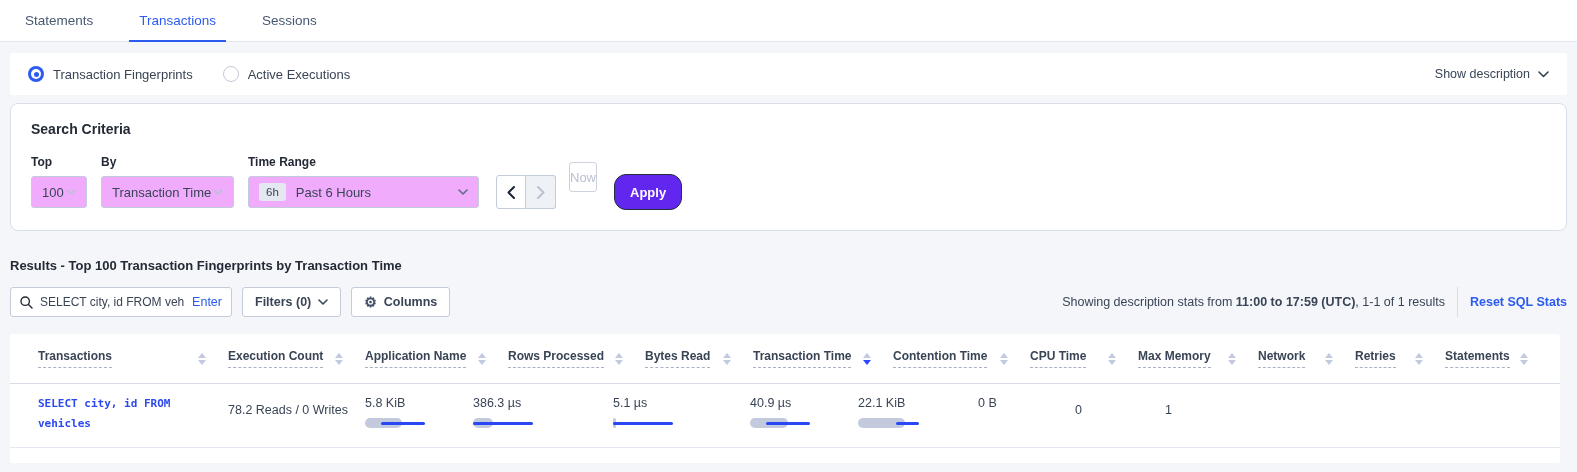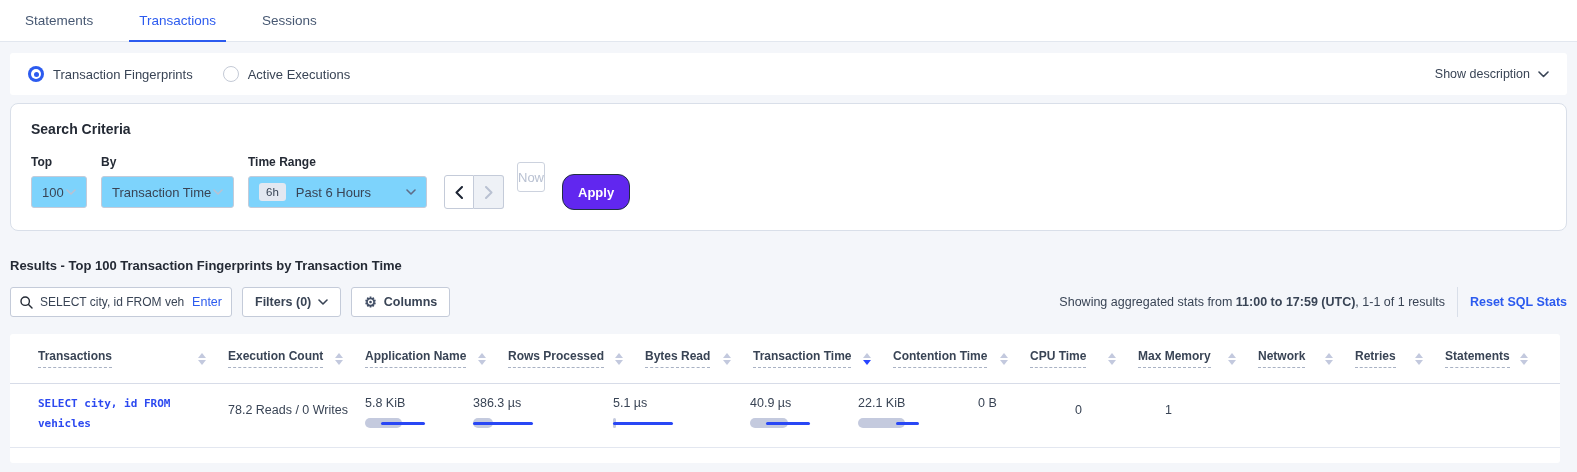--- a/index.html
+++ b/index.html
@@ -58,28 +58,28 @@
     background: #fff;
     border: 1px solid #d9dfe9;
     border-radius: 8px;
     padding: 17px 20px 22px;
   }
   .sc-title { font-size: 14px; font-weight: 700; color: #242a35; }
   .sc-row { margin-top: 18px; display: flex; align-items: flex-end; }
   .field { margin-right: 14px; }
   .field-label { font-size: 12px; font-weight: 700; color: #242a35; margin-bottom: 7px; }
   .select {
-    height: 32px; border: 1px solid #c4cbd9; border-radius: 3px; background: #7dd3fc;
+    height: 32px; border: 1px solid #c4cbd9; border-radius: 3px; background: #f0abfc;
     display: flex; align-items: center; padding: 8px 10px; font-size: 13px; color: #394455;
     cursor: pointer;
   }
   .select .chev { margin-left: auto; color: #b9c1d2; }
   .sel-top { width: 56px; }
   .sel-by { width: 133px; }
-  .sel-range { width: 179px; gap: 10px; }
+  .sel-range { width: 231px; gap: 10px; }
   .range-badge { background: #e3e8f1; border-radius: 3px; padding: 3px 7px; font-size: 11.5px; color: #394455; }
   .arrow-group { display: flex; height: 34px; margin-left: 3px; margin-bottom: -1px; }
   .arrow-btn { width: 30px; border: 1px solid #c4cbd9; background: #fff; display: flex; align-items: center; justify-content: center; cursor: pointer; }
   .arrow-prev { border-radius: 3px 0 0 3px; color: #1c2433; }
   .arrow-next { border-radius: 0 3px 3px 0; border-left: none; background: #eef1f6; color: #b9c1d2; }
   .now-btn {
     height: 30px; margin-left: 13px; margin-bottom: 16px; padding: 0 0;
     border: 1px solid #ccd2de; border-radius: 3px; background: #fff;
     color: #b9c1d2; font-size: 13px; font-family: inherit; cursor: pointer;
   }
@@ -233,21 +233,21 @@
   <button class="ctl-btn">
     <span>Filters (0)</span>
     <svg class="chev-svg" width="10" height="6" viewBox="0 0 10 6">
         <polyline points="1,1 5,5 9,1" fill="none" stroke="#394455" stroke-width="1.6" stroke-linecap="round" stroke-linejoin="round"></polyline>
       </svg>
   </button>
   <button class="ctl-btn">
     <span class="gear">⚙</span>
     <span>Columns</span>
   </button>
-  <div class="stats"><span>Showing aggregated stats from </span><b>11:00 to 17:59 (UTC)</b><span>, 1-1 of 1 results</span></div>
+  <div class="stats"><span>Showing description stats from </span><b>11:00 to 17:59 (UTC)</b><span>, 1-1 of 1 results</span></div>
   <div class="vdivider"></div>
   <a class="reset-link">Reset SQL Stats</a>
 </div>
 
 <div class="table-card">
   <div class="thead">
     <div class="th c0">
       <span class="th-label">Transactions</span>
       <span class="sorter">
           <span class="car-up"></span>

